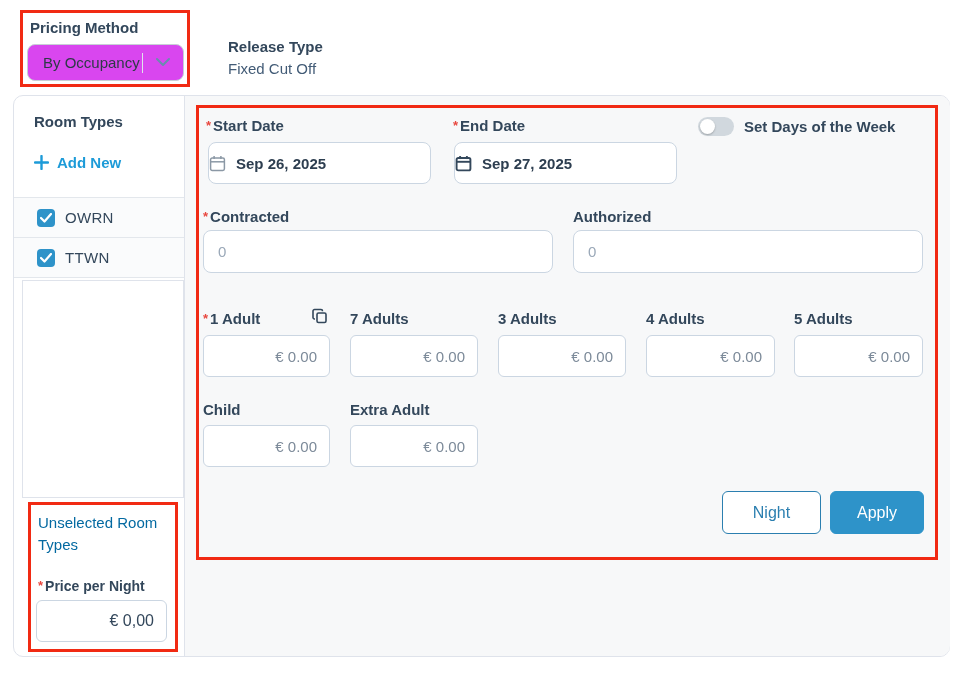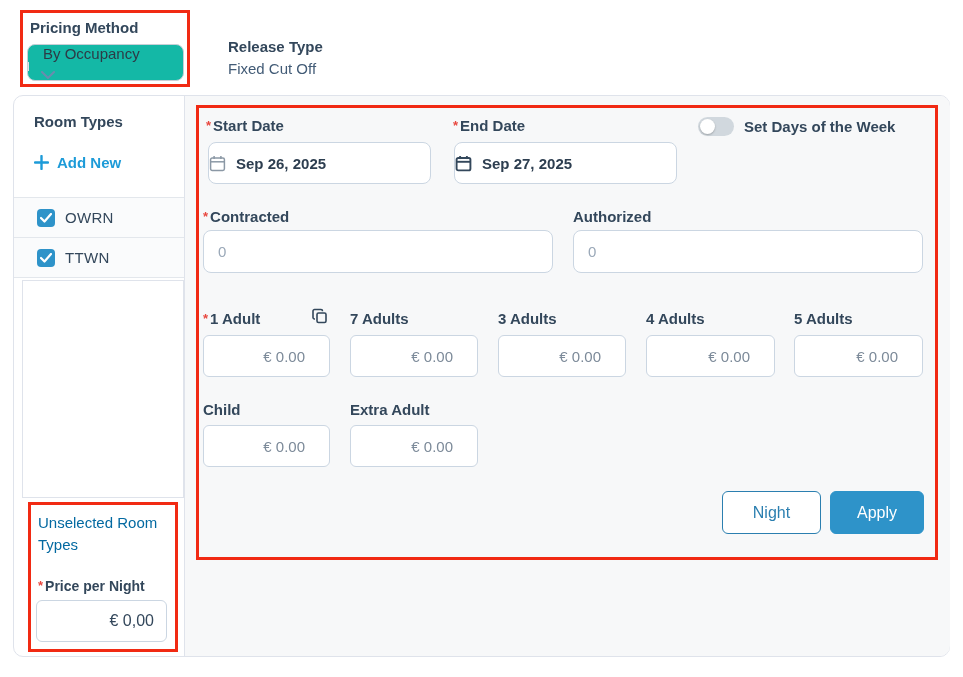--- a/index.html
+++ b/index.html
@@ -12,22 +12,22 @@
   .abs { position:absolute; }
 
   
   .redbox { position:absolute; border:3px solid #f12a13; pointer-events:none; z-index:50; }
 
   
   .field-label { font-size:15px; font-weight:700; color:#33475b; }
   .star::before { content:"*"; color:#e8473f; font-weight:700; margin-right:2px; font-size:13px; position:relative; top:-1px; }
 
   .select-box {
-    position:absolute; background:#14b8a6; border:1px solid #c7cfd6; border-radius:8px;
-    display:flex; cursor:pointer;flex-direction:column;
+    position:absolute; background:#d946ef; border:1px solid #c7cfd6; border-radius:8px;
+    display:flex; align-items:center; cursor:pointer;
   }
   .select-box .sel-text { flex:1; padding-left:15px; font-size:15px; color:#2d3a46; }
   .select-box .sel-divider { width:1px; height:20px; background:#dfe3eb; }
   .select-box .sel-chevron { width:40px; display:flex; align-items:center; justify-content:center; }
 
   .release-value { font-size:15px; color:#425b76; margin-top:5px; }
 
   
   .card {
     position:absolute; left:13px; top:95px; width:937px; height:562px;
@@ -87,21 +87,21 @@
 
   .text-input {
     position:absolute; height:43px; background:#fff; border:1px solid #cbd6e2; border-radius:8px;
     font-size:15px; color:#33475b; padding-left:14px;
     font-family:"Liberation Sans","DejaVu Sans",sans-serif;
   }
   .text-input::placeholder { color:#9aa8b8; opacity:1; }
 
   .money-input {
     position:absolute; height:42px; background:#fff; border:1px solid #cbd6e2; border-radius:6px;
-    font-size:15px; color:#7c8a99; text-align:right; padding-right:24px;
+    font-size:15px; color:#7c8a99; text-align:right; padding-right:12px;
     font-family:"Liberation Sans","DejaVu Sans",sans-serif;
   }
 
   .copy-btn { position:absolute; cursor:pointer; display:flex; }
 
   .btn {
     position:absolute; height:43px; border-radius:6px; font-size:16px; cursor:pointer;
     display:flex; align-items:center; justify-content:center;
     font-family:"Liberation Sans","DejaVu Sans",sans-serif;
   }

